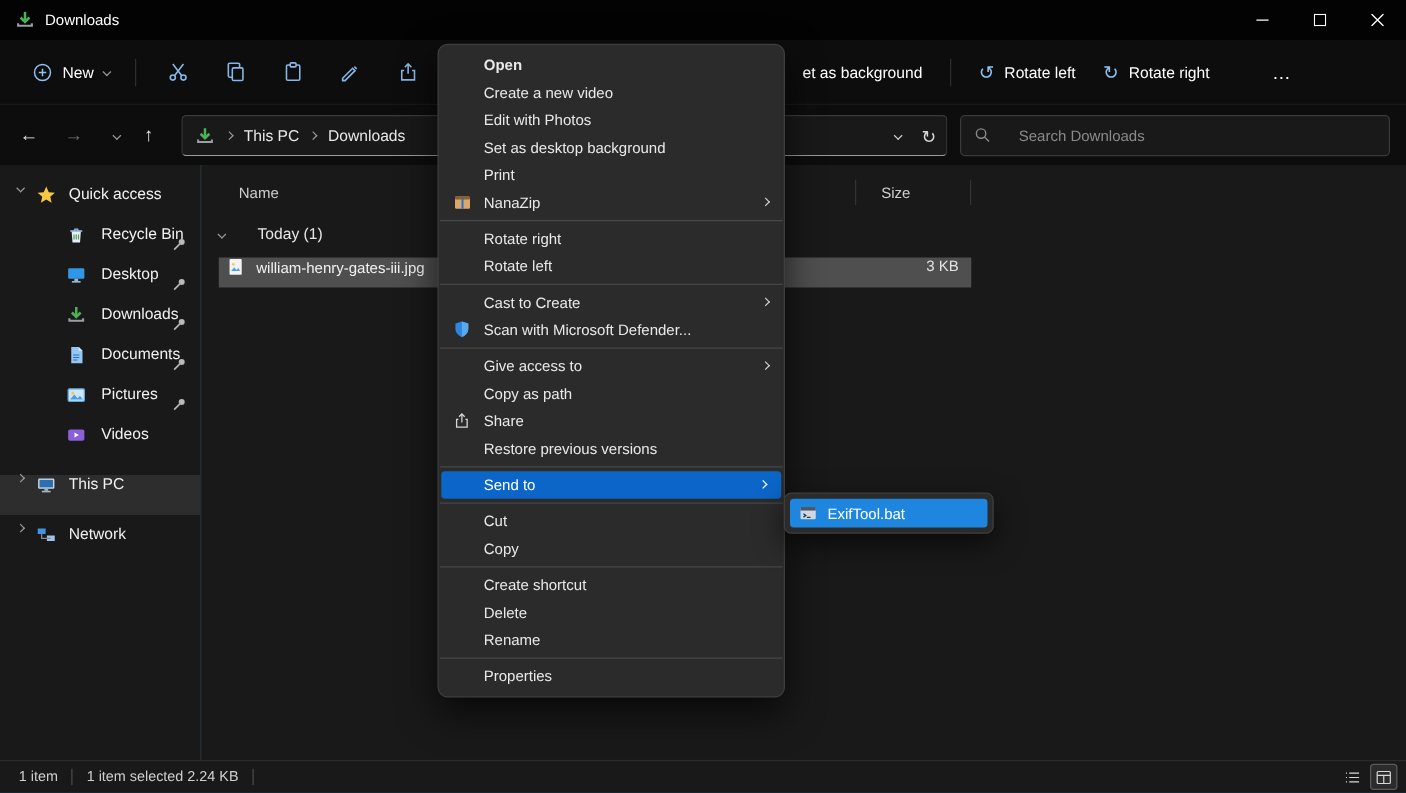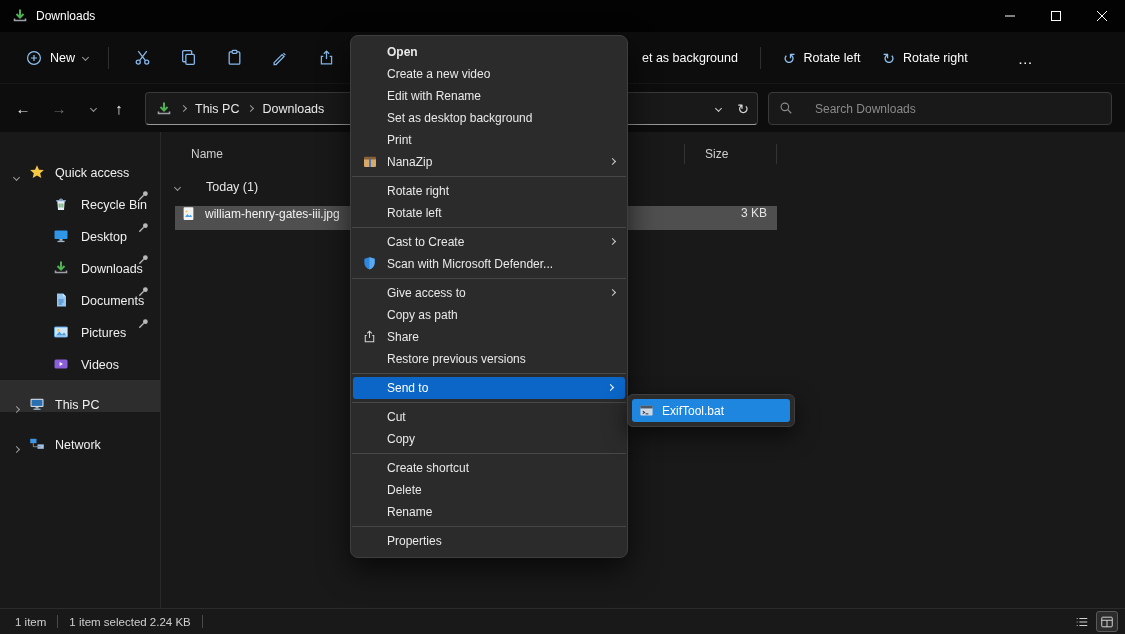--- a/index.html
+++ b/index.html
@@ -35,21 +35,21 @@
 
   
   .chev{display:inline-block;width:6px;height:6px;border-right:1.5px solid currentColor;border-bottom:1.5px solid currentColor}
   .chev.d{transform:rotate(45deg)}
   .chev.r{transform:rotate(-45deg)}
   .chev.sm{width:5px;height:5px}
   .muted{color:#9a9a9a}
 
   
   .sidebar{position:absolute;left:0;top:132px;bottom:26px;width:161px;border-right:1px solid #2a2a2a;padding-top:16px;background:#191919}
-  .side-item{height:32px;display:flex;align-items:flex-end;gap:10px;padding-left:14px;font-size:12.5px;color:#f0f0f0;position:relative}
+  .side-item{height:32px;display:flex;align-items:flex-start;gap:10px;padding-left:14px;font-size:12.5px;color:#f0f0f0;position:relative}
   .side-item.child{padding-left:55px}
   .side-item.child .icn{position:absolute;left:53px}
   .side-item.child .lbl{margin-left:26px}
   .side-item .pin{position:absolute;right:10px;top:9px}
   .side-item.selected{background:#2d2d2d}
   .gap8{height:8px}
   .icn{width:16px;height:16px;display:inline-flex;flex:0 0 auto}
 
   
   .main{position:absolute;left:161px;top:132px;right:0;bottom:26px;background:#191919}
@@ -414,21 +414,21 @@
   </div>
 
   <div class="menu">
     <div class="mi bold">
       <span>Open</span>
     </div>
     <div class="mi">
       <span>Create a new video</span>
     </div>
     <div class="mi">
-      <span>Edit with Rename</span>
+      <span>Edit with Photos</span>
     </div>
     <div class="mi">
       <span>Set as desktop background</span>
     </div>
     <div class="mi">
       <span>Print</span>
     </div>
     <div class="mi">
       <span class="mi-icon">
         <svg viewBox="0 0 16 16" width="16" height="16">

